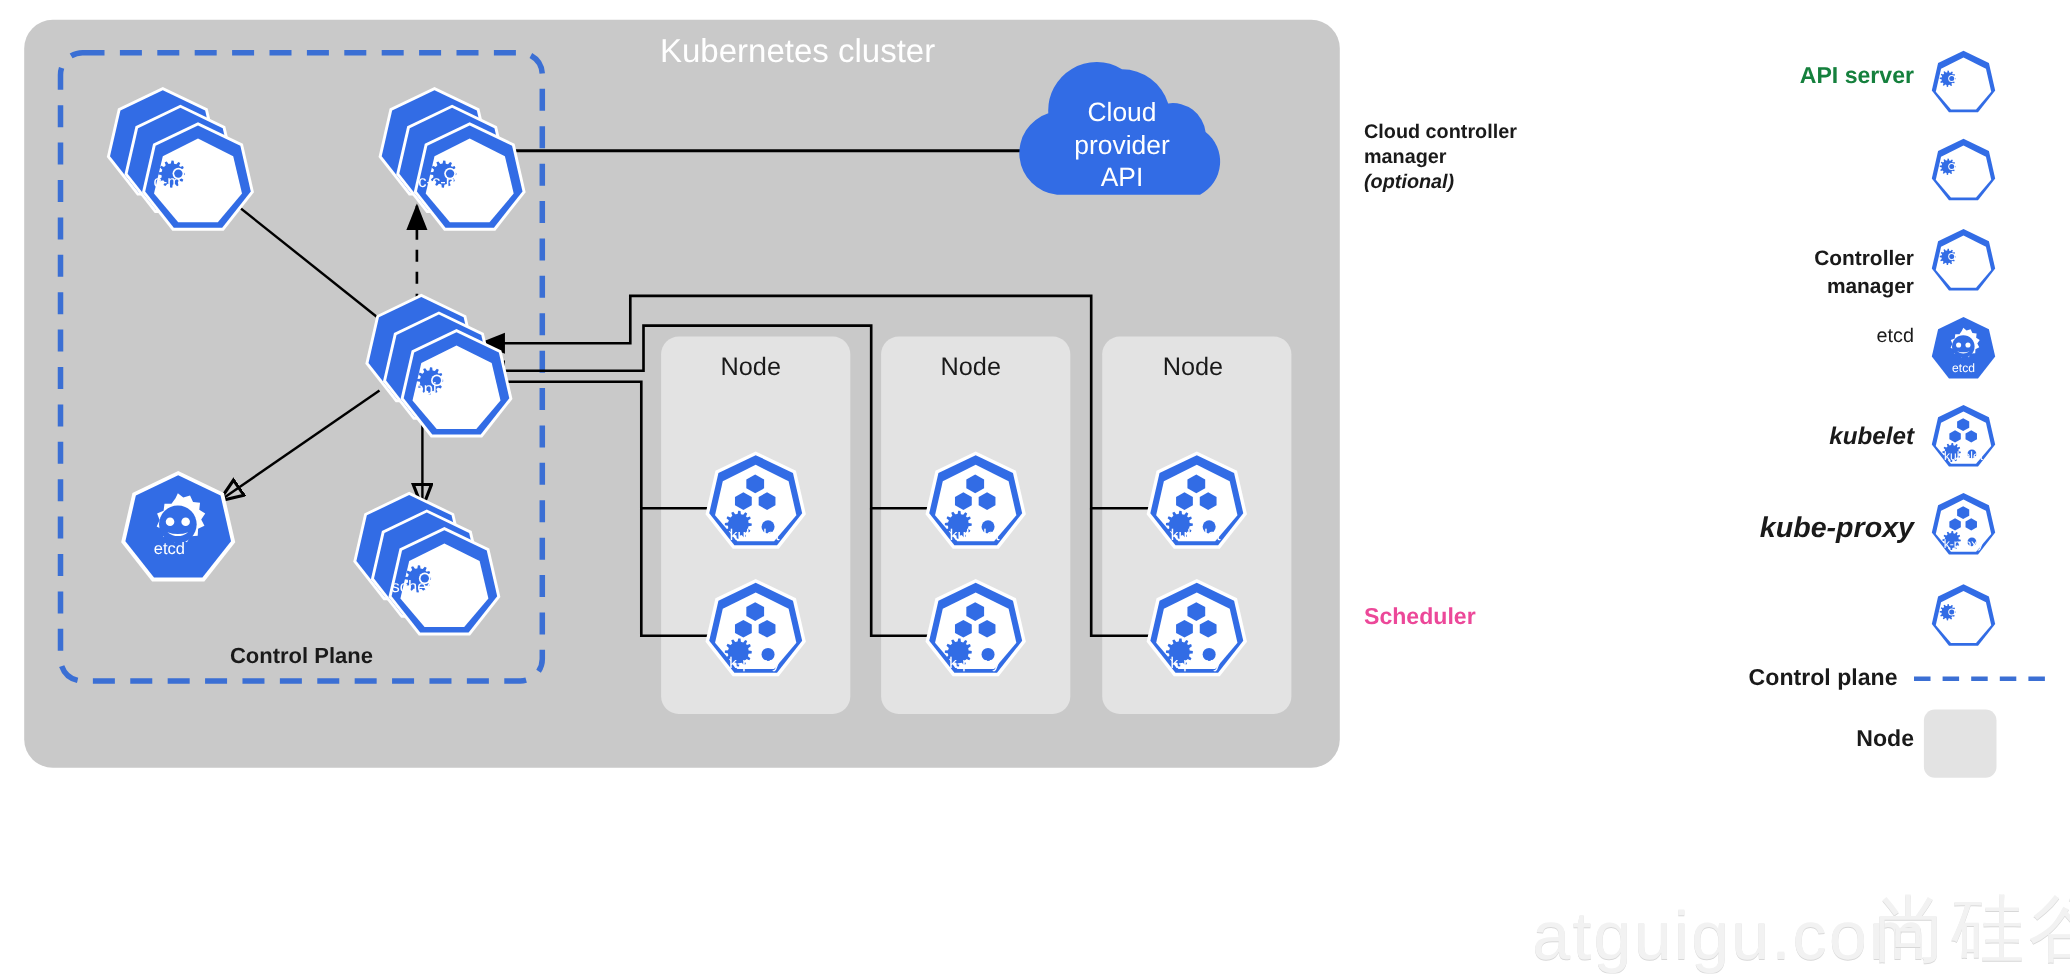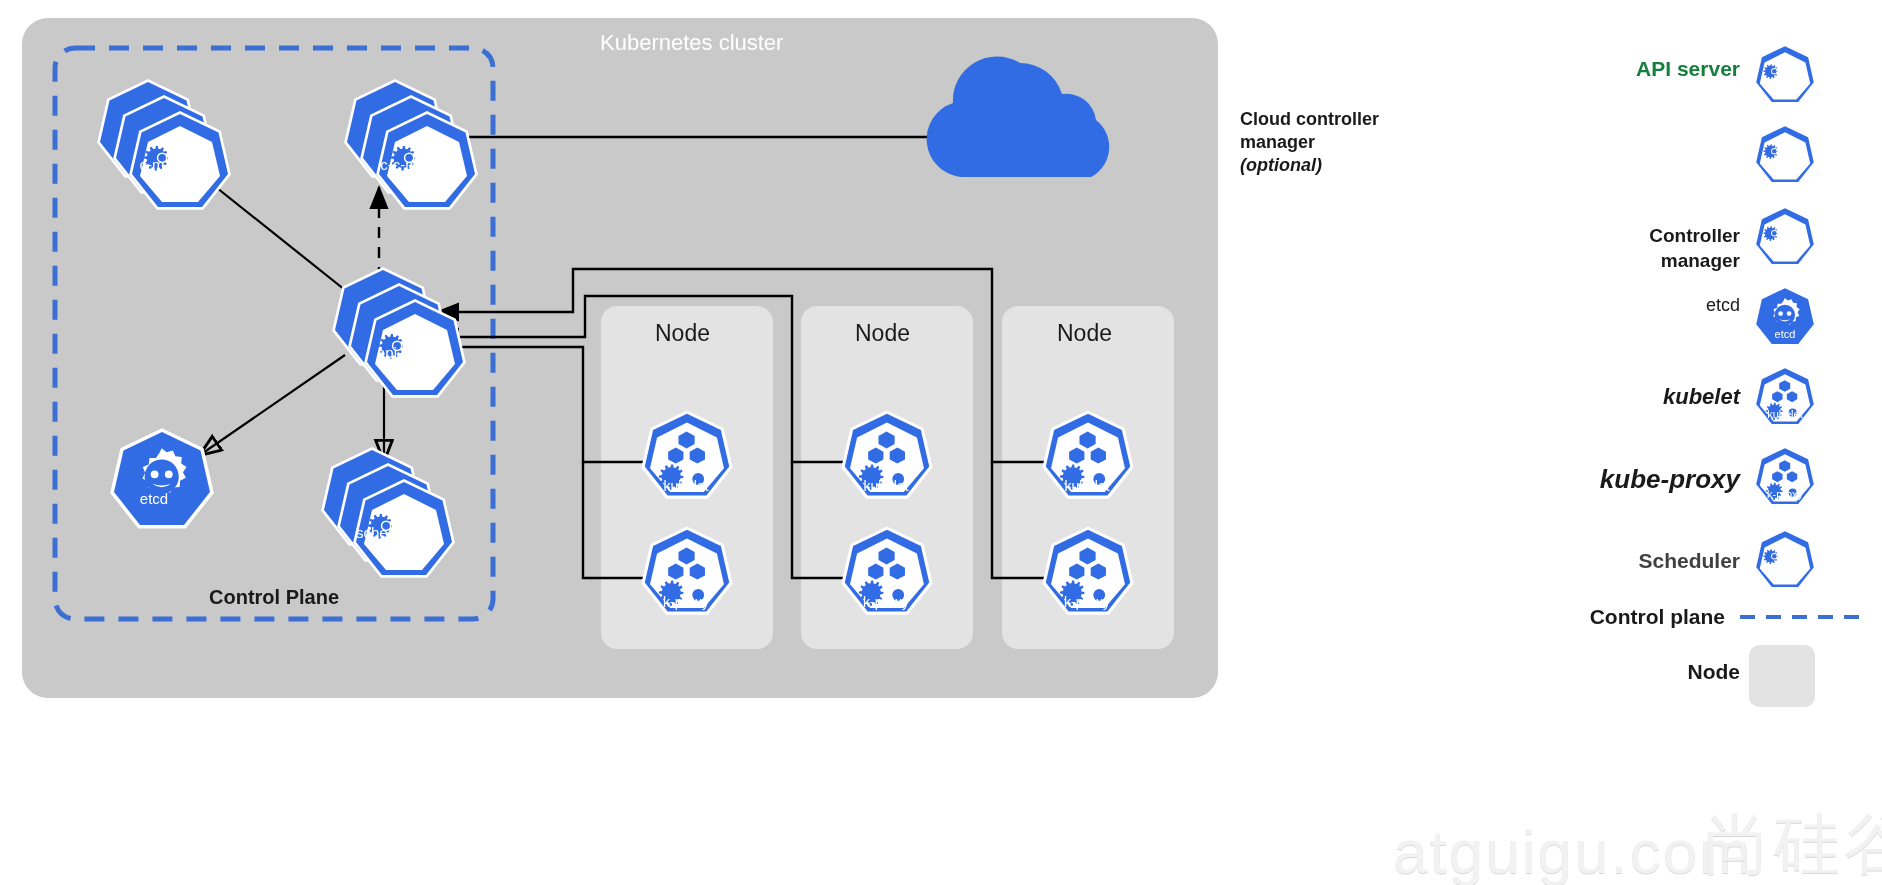--- a/index.html
+++ b/index.html
@@ -319,24 +319,30 @@
       <text x="1785" y="96" font-size="11">api</text>
       <text x="1785" y="176" font-size="11">c-c-m</text>
       <text x="1785" y="258" font-size="11">c-m</text>
       <text x="1785" y="338" font-size="11">etcd</text>
       <text x="1785" y="418" font-size="11">kubelet</text>
       <text x="1785" y="498" font-size="11">k-proxy</text>
       <text x="1785" y="581" font-size="11">sched</text>
     </g>
   </svg>
 
-  <div class="htxt" style="left:600px;top:30px;font-size:22px;color:#FFFFFF;">Kubernetes cluster</div>
+  <div class="htxt" style="left:600px;top:30px;font-size:30px;color:#FFFFFF;">Kubernetes cluster</div>
 
   <div class="htxt" style="left:209px;top:586px;font-size:20px;color:#1A1A1A;font-weight:600;">Control Plane</div>
 
+  <div style="position:absolute;left:955px;top:88px;width:130px;text-align:center;
+              font-size:24px;color:#FFFFFF;line-height:1.23;">
+    <div>Cloud</div>
+    <div>provider</div>
+    <div>API</div>
+  </div>
 
   <div class="htxt" style="left:655px;top:320px;font-size:23px;color:#1A1A1A;">Node</div>
   <div class="htxt" style="left:855px;top:320px;font-size:23px;color:#1A1A1A;">Node</div>
   <div class="htxt" style="left:1057px;top:320px;font-size:23px;color:#1A1A1A;">Node</div>
 
   <div style="position:absolute;left:1240px;top:56px;width:500px;text-align:right;
               font-size:21px;font-weight:bold;color:#15803d;line-height:1.28;">
     <span>API server</span>
   </div>
 
@@ -361,22 +367,22 @@
   <div style="position:absolute;left:1240px;top:384px;width:500px;text-align:right;
               font-size:22px;font-weight:bold;font-style:italic;color:#1A1A1A;">
     <span>kubelet</span>
   </div>
 
   <div style="position:absolute;left:1240px;top:464px;width:500px;text-align:right;
               font-size:26px;font-weight:bold;font-style:italic;color:#1A1A1A;">
     <span>kube-proxy</span>
   </div>
 
-  <div style="position:absolute;left:1240px;top:549px;width:500px;text-align:right;
-              font-size:21px;font-weight:bold;color:#404040;">
+  <div style="position:absolute;left:1240px;top:549px;width:500px;text-align:left;
+              font-size:21px;font-weight:bold;color:#ec4899;">
     <span>Scheduler</span>
   </div>
 
   <div style="position:absolute;left:1240px;top:605px;width:485px;text-align:right;
               font-size:21px;font-weight:bold;color:#1A1A1A;">
     <span>Control plane</span>
   </div>
 
   <div style="position:absolute;left:1240px;top:660px;width:500px;text-align:right;
               font-size:21px;font-weight:bold;color:#1A1A1A;">

